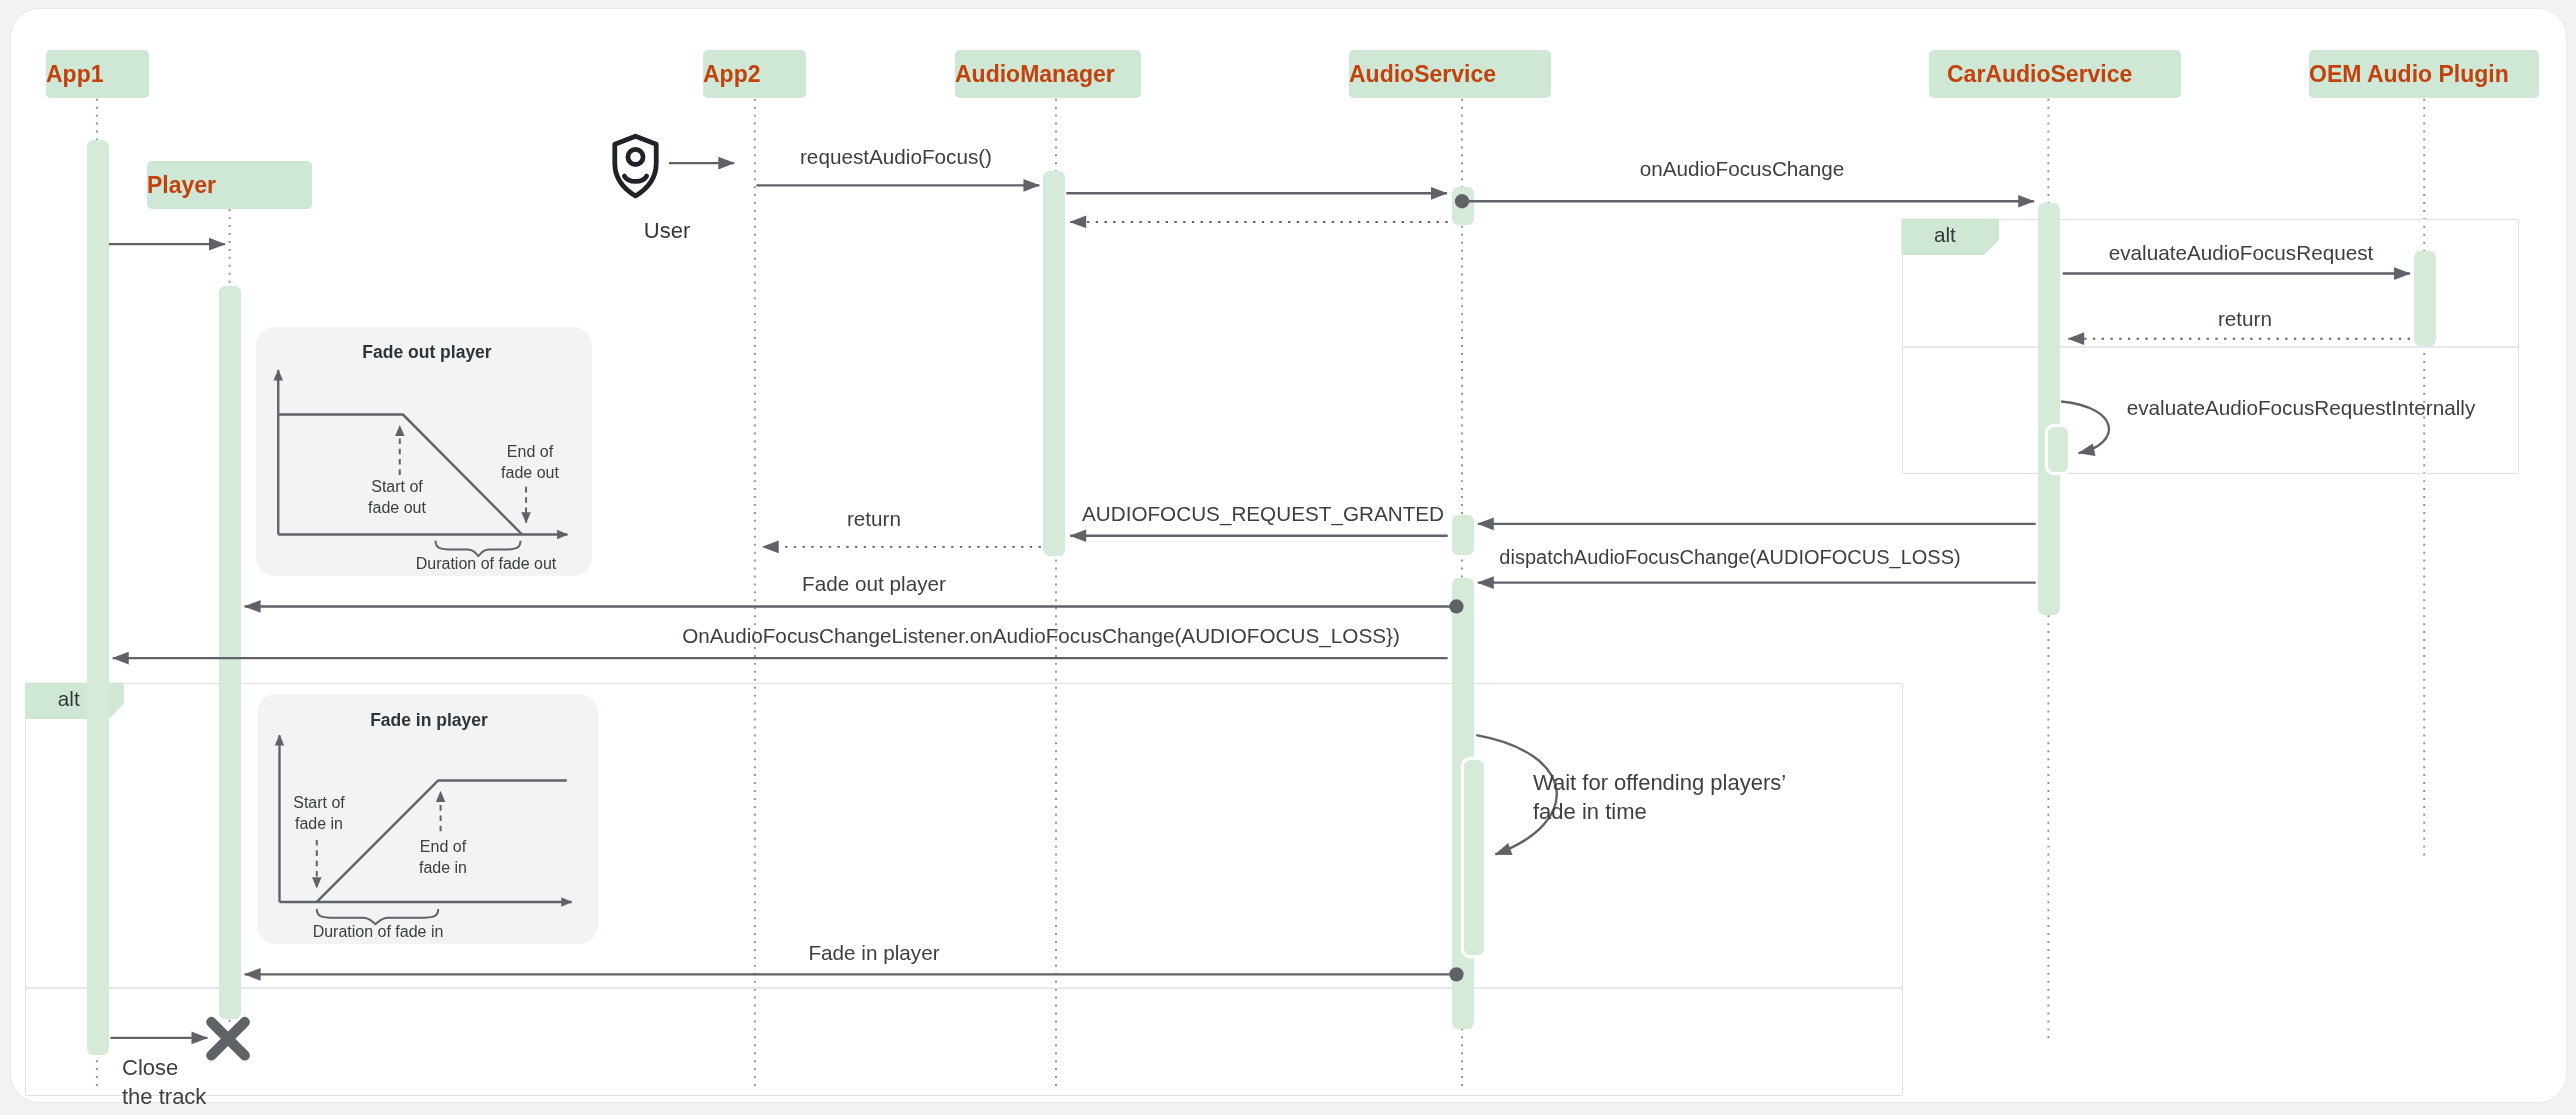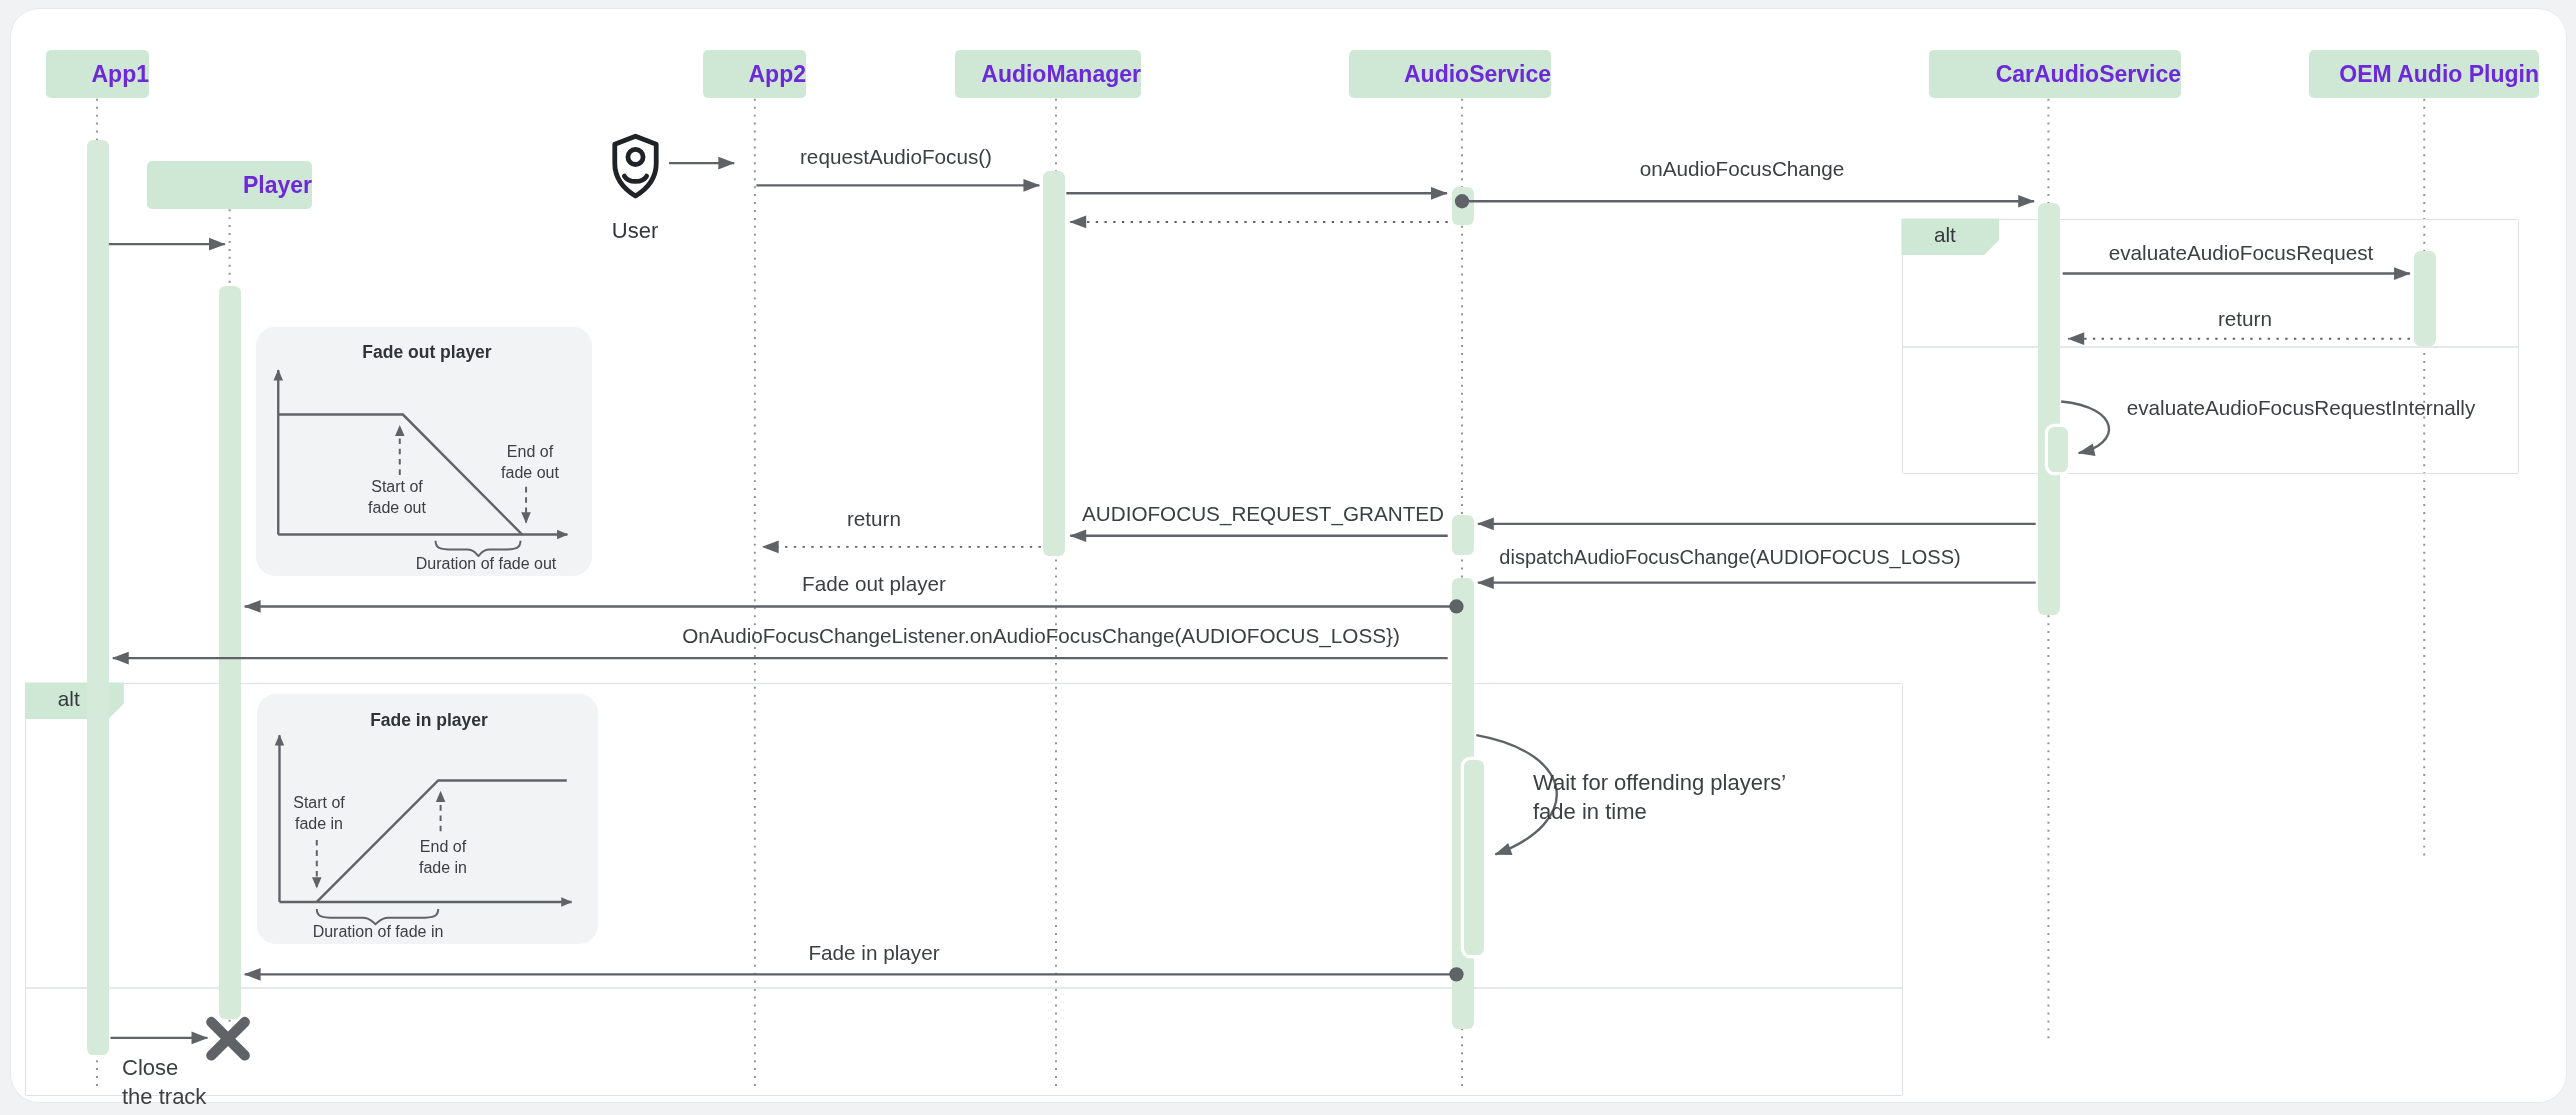--- a/index.html
+++ b/index.html
@@ -13,22 +13,22 @@
   .panel {
     position:absolute; left:10.3px; top:8px; width:2555px; height:1093px;
     background:#FFFFFF; border:1.6px solid #E7EAEC; border-radius:29px;
   }
   svg.overlay { position:absolute; left:0; top:0; width:2576px; height:1116px; pointer-events:none; }
 
   
   .p {
     position:absolute; top:50px; height:48px;
     background:#CFE7D5; border-radius:5px;
-    display:flex; align-items:center; justify-content:flex-end;
-    font-weight:bold; font-size:23px; color:#6d28d9; white-space:nowrap;
+    display:flex; align-items:center; justify-content:flex-start;
+    font-weight:bold; font-size:23px; color:#c2410c; white-space:nowrap;
   }
   .p.player { top:161px; }
 
   
   .act { position:absolute; width:21.5px; background:#D6EAD9; border-radius:6.4px; }
   .act.nested { width:20px; box-shadow:0 0 0 3.2px #FFFFFF; }
 
   
   .frag { position:absolute; border:1.6px solid #DFE2E5; border-radius:1.6px; background:transparent; }
   .frag-tab {
@@ -44,21 +44,21 @@
   .note svg { position:absolute; left:0; top:0; }
   .ct { position:absolute; transform:translate(-50%,-50%); font-size:17.5px; font-weight:bold; color:#2E3438; white-space:nowrap; }
   .cl { position:absolute; transform:translate(-50%,-50%); font-size:16px; color:#3C4043; text-align:center; white-space:pre-line; line-height:1.3; }
   .cl.nowrap { white-space:nowrap; }
 
   
   .msg { position:absolute; transform:translate(-50%,-50%); font-size:20.7px; color:#3C4043; white-space:nowrap; }
   .msg.lft { transform:none; }
   .pre { white-space:pre-line; line-height:1.32; }
 
-  .userlbl { position:absolute; transform:translate(-50%,-50%); font-size:22px; color:#33383C; }
+  .userlbl { position:absolute; transform:translate(-50%,-50%); font-size:22px; color:#33383C;margin-left:32px; }
   .usericon { position:absolute; }
 </style>
 </head>
 <body>
 
 <div class="stage">
   <div class="panel"></div>
 
   <svg class="overlay" viewBox="0 0 3242 1404">
     <defs>

